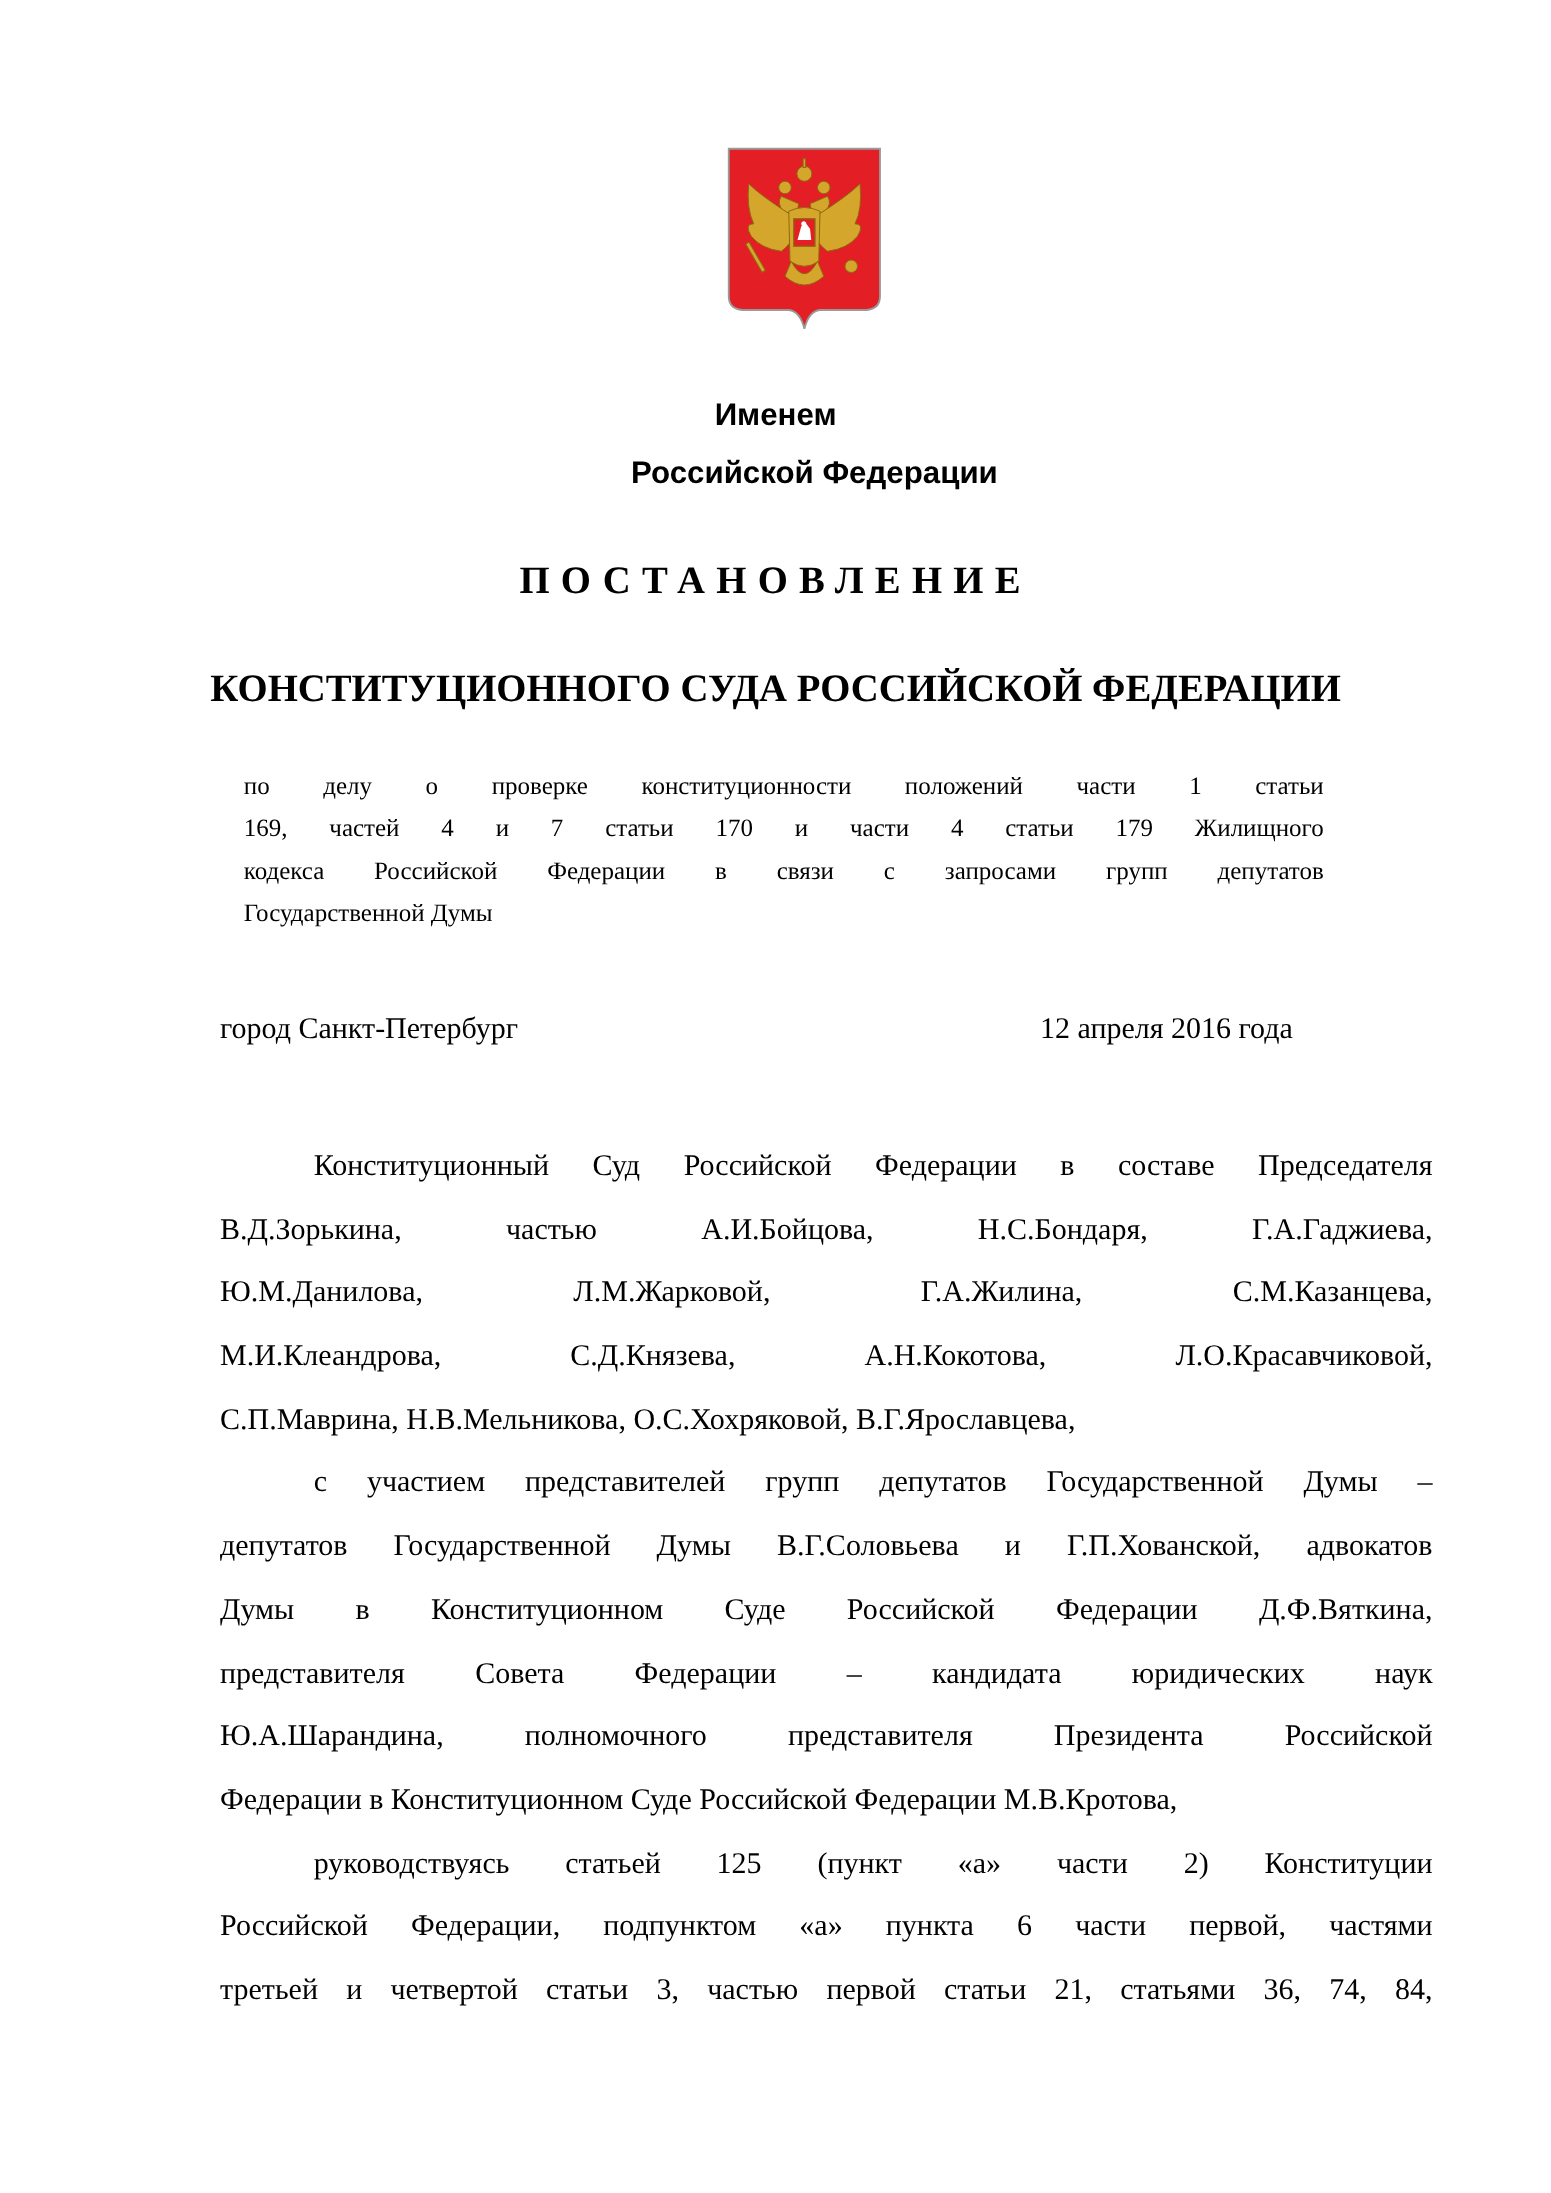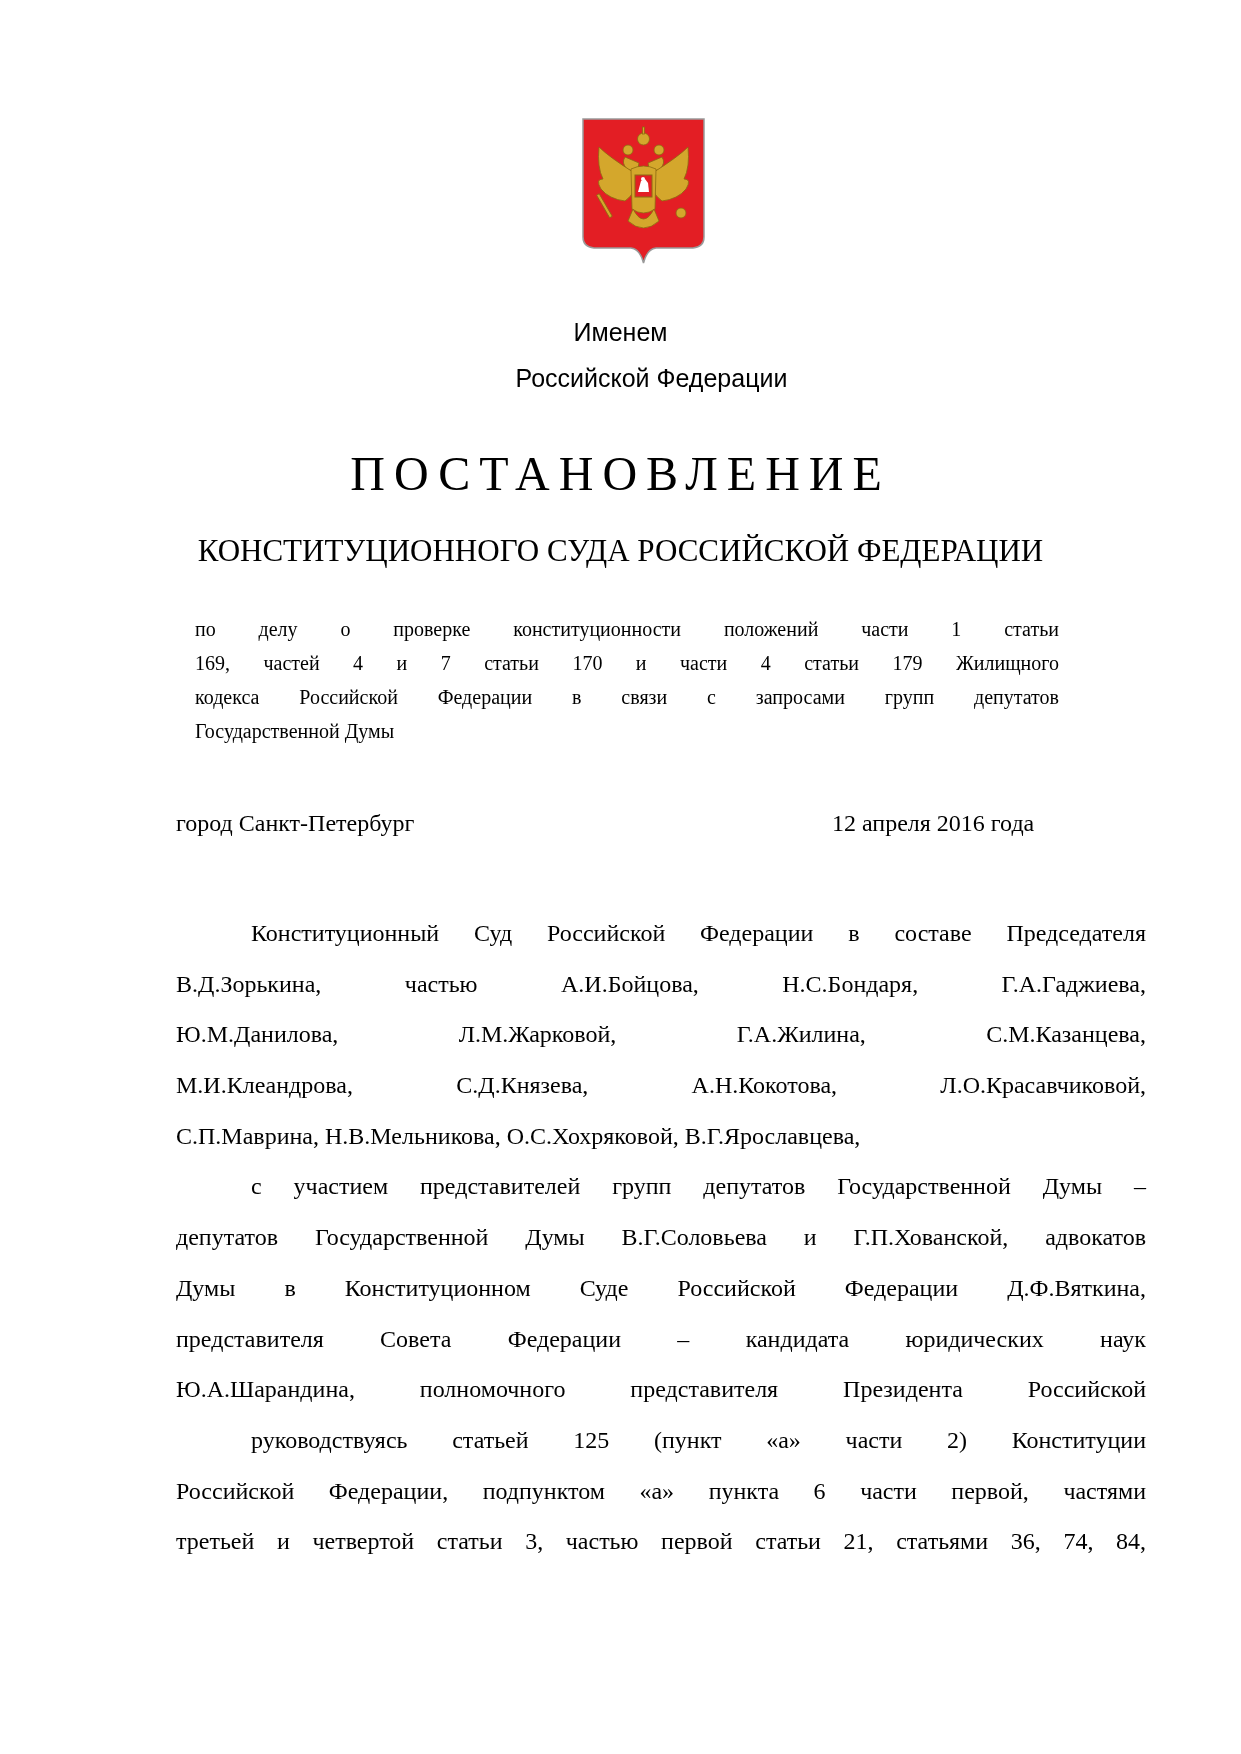--- a/index.html
+++ b/index.html
@@ -1,24 +1,24 @@
 <!DOCTYPE html>
 <html><head>
 <meta charset="utf-8">
 <style>
   html, body { margin: 0; padding: 0; background: #ffffff; }
   body { width: 1241px; height: 1754px; position: relative; overflow: hidden; color: #000; }
   .page { position: absolute; left: 0; top: 0; width: 1241px; height: 1754px; background: #fff; }
   .emblem { position: absolute; left: 581px; top: 117px; width: 125px; height: 150px; }
   .sans { font-family: "Liberation Sans", sans-serif; }
   .serif { font-family: "Liberation Serif", serif; }
-  .center-line { position: absolute; left: 0; width: 1241px; text-align: center; white-space: nowrap; }
+  .center-line { position: absolute; left: 0; width: 1241px; text-align: center; white-space: nowrap; font-weight: bold; }
   .imenem { top: 318px; font-size: 25px; }
   .rf { top: 364px; font-size: 25px; padding-left: 31px; }
-  .title { top: 446px; font-size: 48px; font-weight: normal; letter-spacing: 9px; }
+  .title { top: 446px; font-size: 31px; font-weight: bold; letter-spacing: 9px; }
   .court { top: 533px; font-size: 31px; }
   .subject { position: absolute; left: 195px; width: 864px; top: 612px; font-size: 20px; line-height: 34px; text-align: justify; }
   .subject .line { display: block; text-align: justify; text-align-last: justify; height: 34px; white-space: nowrap; }
   .subject .line.last { text-align-last: left; }
   .place-date { position: absolute; left: 176px; width: 910px; top: 810px; font-size: 24px; height: 32px; }
   .place-date .city { position: absolute; left: 0; top: 0; }
   .place-date .date { position: absolute; left: 656px; top: 0; }
   .body-text { position: absolute; left: 176px; width: 970px; top: 905px; font-size: 24px; margin-top: 12px; }
   .body-text .line { display: block; height: 50.7px; line-height: 32px; text-align: justify; text-align-last: justify; white-space: nowrap; }
   .body-text .line.indent { padding-left: 75px; }
@@ -82,18 +82,19 @@
     <span class="line indent">Конституционный Суд Российской Федерации в составе Председателя</span>
     <span class="line">В.Д.Зорькина, частью А.И.Бойцова, Н.С.Бондаря, Г.А.Гаджиева,</span>
     <span class="line">Ю.М.Данилова, Л.М.Жарковой, Г.А.Жилина, С.М.Казанцева,</span>
     <span class="line">М.И.Клеандрова, С.Д.Князева, А.Н.Кокотова, Л.О.Красавчиковой,</span>
     <span class="line last">С.П.Маврина, Н.В.Мельникова, О.С.Хохряковой, В.Г.Ярославцева,</span>
     <span class="line indent">с участием представителей групп депутатов Государственной Думы –</span>
     <span class="line">депутатов Государственной Думы В.Г.Соловьева и Г.П.Хованской, адвокатов</span>
     <span class="line">Думы в Конституционном Суде Российской Федерации Д.Ф.Вяткина,</span>
     <span class="line">представителя Совета Федерации – кандидата юридических наук</span>
     <span class="line">Ю.А.Шарандина, полномочного представителя Президента Российской</span>
+    <span class="line last">Федерации в Конституционном Суде Российской Федерации М.В.Кротова,</span>
     <span class="line indent">руководствуясь статьей 125 (пункт «а» части 2) Конституции</span>
     <span class="line">Российской Федерации, подпунктом «а» пункта 6 части первой, частями</span>
     <span class="line">третьей и четвертой статьи 3, частью первой статьи 21, статьями 36, 74, 84,</span>
   </div>
 
 </div>
 
 </body></html>

